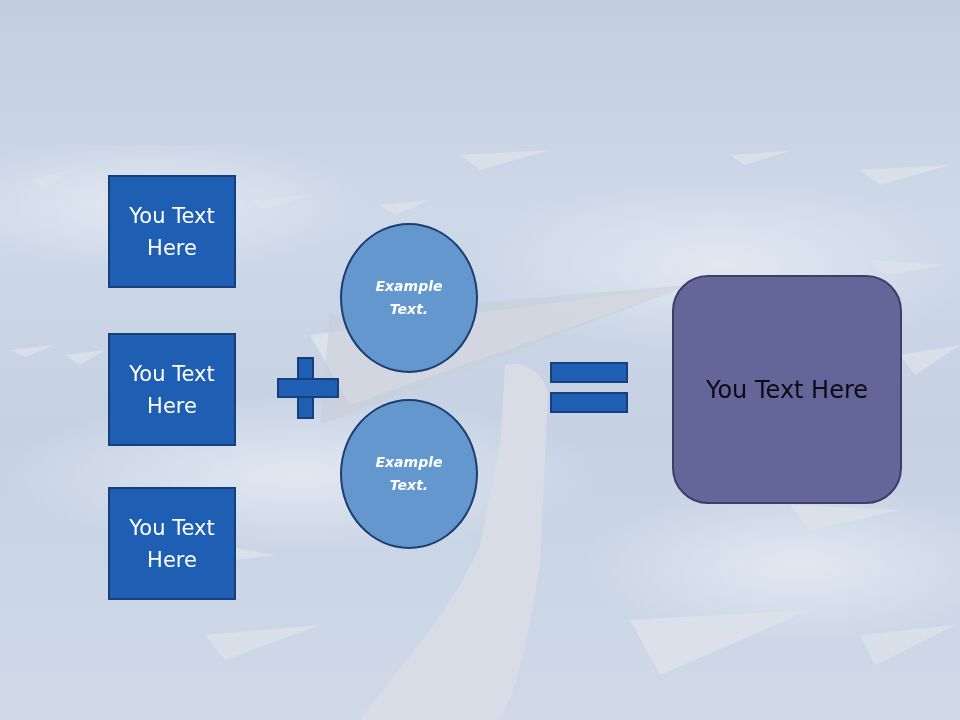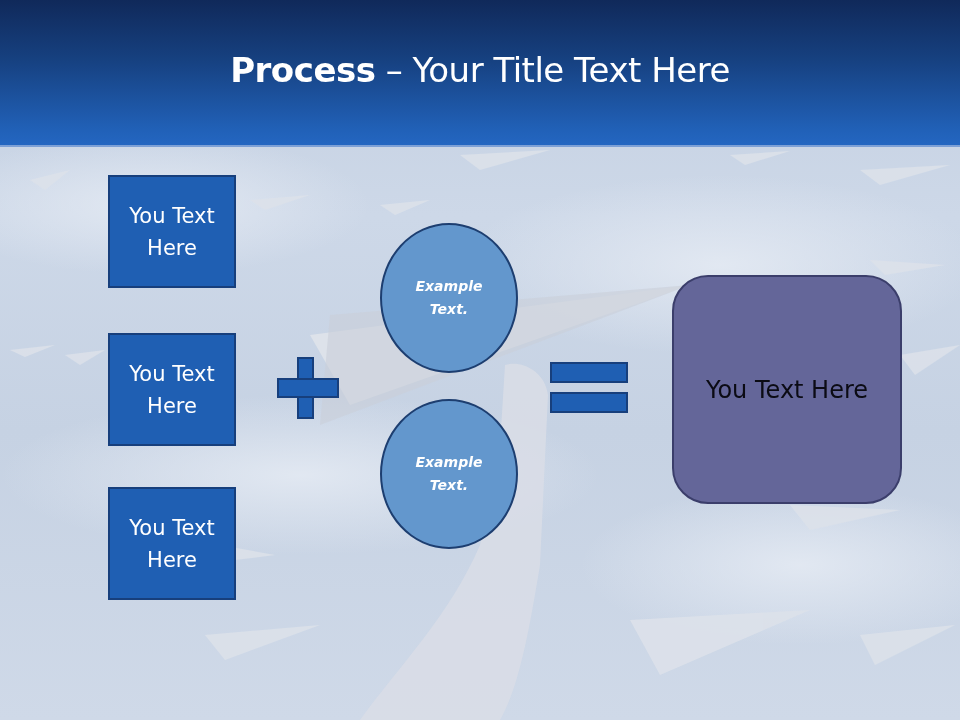--- a/index.html
+++ b/index.html
@@ -10,21 +10,21 @@
     .header { position: absolute; left: 0; top: 0; width: 960px; height: 145px;
       background: linear-gradient(180deg, #10295a 0%, #16407f 40%, #2161b8 90%, #2466c1 100%);
       border-bottom: 2px solid #7da0d6; }
     .title { position: absolute; left: 0; top: 50px; width: 960px; text-align: center;
       color: #ffffff; font-size: 34px; font-family: "DejaVu Sans", sans-serif; letter-spacing: -0.5px; }
     .title b { font-weight: bold; }
     .box { position: absolute; left: 108px; width: 128px; height: 113px; background: #1f5fb3;
       border: 2px solid #173f7c; box-sizing: border-box; color: #fff; font-size: 21px;
       display: flex; align-items: center; justify-content: center; text-align: center; line-height: 32px;
       font-family: "DejaVu Sans", sans-serif; padding: 0 8px; }
-    .circle { position: absolute; left: 380px; width: 138px; height: 150px; border-radius: 50%;
+    .circle { position: absolute; left: 340px; width: 138px; height: 150px; border-radius: 50%;
       background: #6397cd; border: 2px solid #1d3e70; box-sizing: border-box; color: #fff;
       font-style: italic; font-weight: bold; font-size: 14px; line-height: 23px;
       display: flex; align-items: center; justify-content: flex-start; text-align: center; font-family: "DejaVu Sans", sans-serif; padding: 0 28px; }
     .plus-v { position: absolute; left: 297px; top: 357px; width: 17px; height: 62px; background: #1f5fb3; border: 2px solid #173f7c; box-sizing: border-box; }
     .plus-h { position: absolute; left: 277px; top: 378px; width: 62px; height: 20px; background: #1f5fb3; border: 2px solid #173f7c; box-sizing: border-box; }
     .plus-vi { position: absolute; left: 299px; top: 380px; width: 13px; height: 16px; background: #1f5fb3; }
     .eq { position: absolute; left: 550px; width: 78px; height: 21px; background: #1f5fb3; border: 2px solid #173f7c; box-sizing: border-box; }
     .result { position: absolute; left: 672px; top: 275px; width: 230px; height: 229px;
       background: #646699; border: 2px solid #3b3e6b; border-radius: 36px; box-sizing: border-box;
       display: flex; align-items: center; justify-content: center; color: #0b0b14; font-size: 24px; font-family: "DejaVu Sans", sans-serif; }
@@ -62,23 +62,20 @@
       <polygon points="10,205 55,200 25,212"></polygon>
       <polygon points="65,210 105,205 80,220"></polygon>
       <polygon points="790,360 900,365 810,385"></polygon>
       <polygon points="220,400 275,410 235,415"></polygon>
       <polygon points="205,490 320,480 225,515"></polygon>
       <polygon points="630,475 810,465 660,530"></polygon>
       <polygon points="860,490 955,480 875,520"></polygon>
     </g>
   </svg>
 
-  <div class="header">
-    <div class="title"><b>Process</b><span> – Your Title Text Here</span></div>
-  </div>
 
   <div class="box" style="top:175px">
       <span>You Text Here</span>
     </div>
   <div class="box" style="top:333px">
       <span>You Text Here</span>
     </div>
   <div class="box" style="top:487px">
       <span>You Text Here</span>
     </div>

